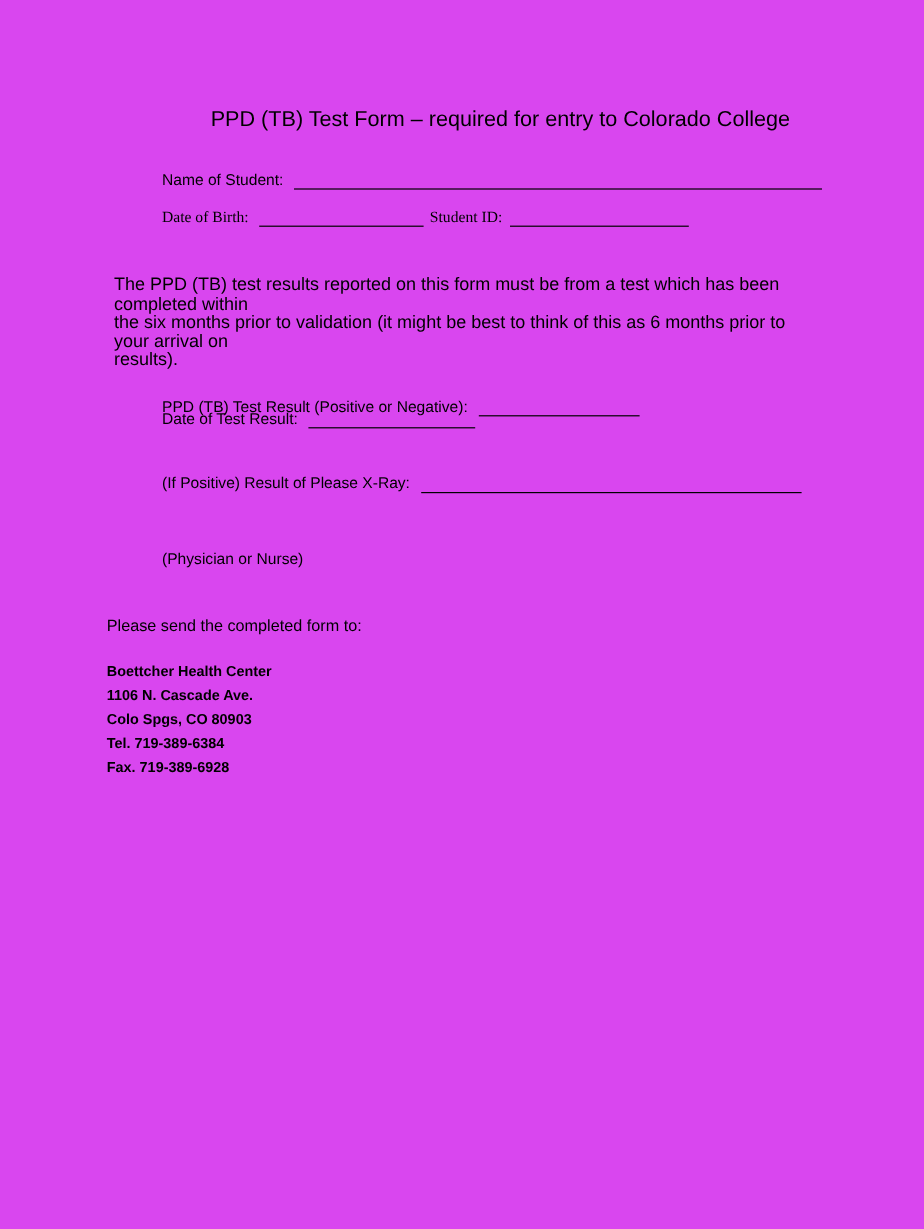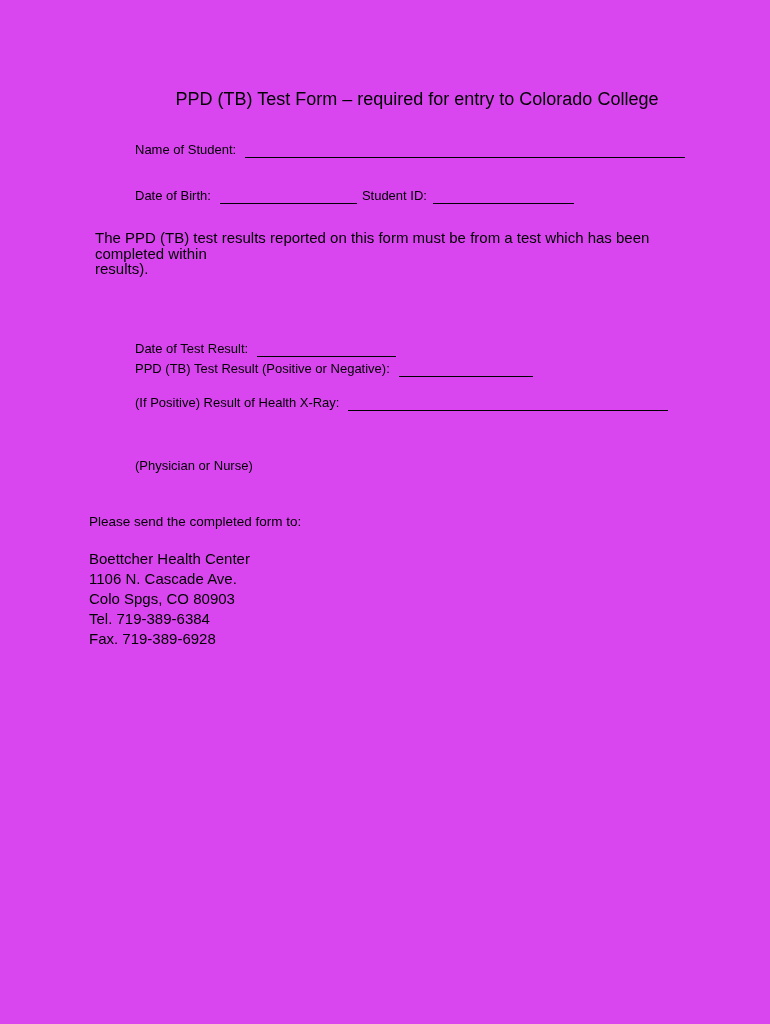--- a/index.html
+++ b/index.html
@@ -40,23 +40,23 @@
   .row .mid-lbl { flex: 0 0 auto; padding: 0 6px 0 5px; }
   .line {
     border-bottom: 1px solid #000000;
     flex: 1 1 auto;
     min-width: 20px;
     height: 15px;
     font-size: 13px;
   }
   .line.fixed { flex: 0 0 auto; }
   #row-name     { top: 141px; left: 135px; width: 550px; }
-  #row-dob      { top: 187px; left: 135px; width: 439px; }
+  #row-dob      { top: 172px; left: 135px; width: 439px; font-family: Liberation Serif, serif; }
   #row-testdate { top: 304px; left: 135px; width: 261px; margin-top: 36px; }
-  #row-ppd      { top: 360px; left: 135px; width: 398px; }
+  #row-ppd      { top: 330px; left: 135px; width: 398px; }
   #row-xray     { top: 394px; left: 135px; width: 533px; }
   #row-sig      { top: 439px; left: 135px; width: 537px; }
   #dob-line-1   { width: 137px; }
   #sig-line-2   { width: 111px; }
   .notice {
     position: absolute;
     top: 230px;
     left: 95px;
     width: 580px;
     font-size: 15px;
@@ -71,22 +71,22 @@
   .send-intro {
     position: absolute;
     top: 514px;
     left: 89px;
     font-size: 13.5px;
   }
   .address {
     position: absolute;
     top: 549px;
     left: 89px;
-    font-size: 15px;
-    font-weight: 400;
+    font-size: 12px;
+    font-weight: 700;
     line-height: 20px;
   }
 </style>
 </head>
 <body>
 
 <div class="page">
 
   <div class="title">PPD (TB) Test Form – required for entry to Colorado College</div>
 
@@ -97,35 +97,36 @@
 
   <div class="row" id="row-dob">
     <span class="lbl">Date of Birth:</span>
     <span class="line fixed" id="dob-line-1"></span>
     <span class="mid-lbl">Student ID:</span>
     <span class="line"></span>
   </div>
 
   <div class="notice">
     <div>The PPD (TB) test results reported on this form must be from a test which has been completed within</div>
+    <div>the six months prior to validation (it might be best to think of this as 6 months prior to your arrival on</div>
     <div>results).</div>
   </div>
 
   <div class="row" id="row-testdate">
     <span class="lbl">Date of Test Result:</span>
     <span class="line"></span>
   </div>
 
   <div class="row" id="row-ppd">
     <span class="lbl">PPD (TB) Test Result (Positive or Negative):</span>
     <span class="line"></span>
   </div>
 
   <div class="row" id="row-xray">
-    <span class="lbl">(If Positive) Result of Health X-Ray:</span>
+    <span class="lbl">(If Positive) Result of Please X-Ray:</span>
     <span class="line"></span>
   </div>
 
 
   <div class="sig-note">(Physician or Nurse)</div>
 
   <div class="send-intro">Please send the completed form to:</div>
 
   <div class="address">
     <div>Boettcher Health Center</div>

